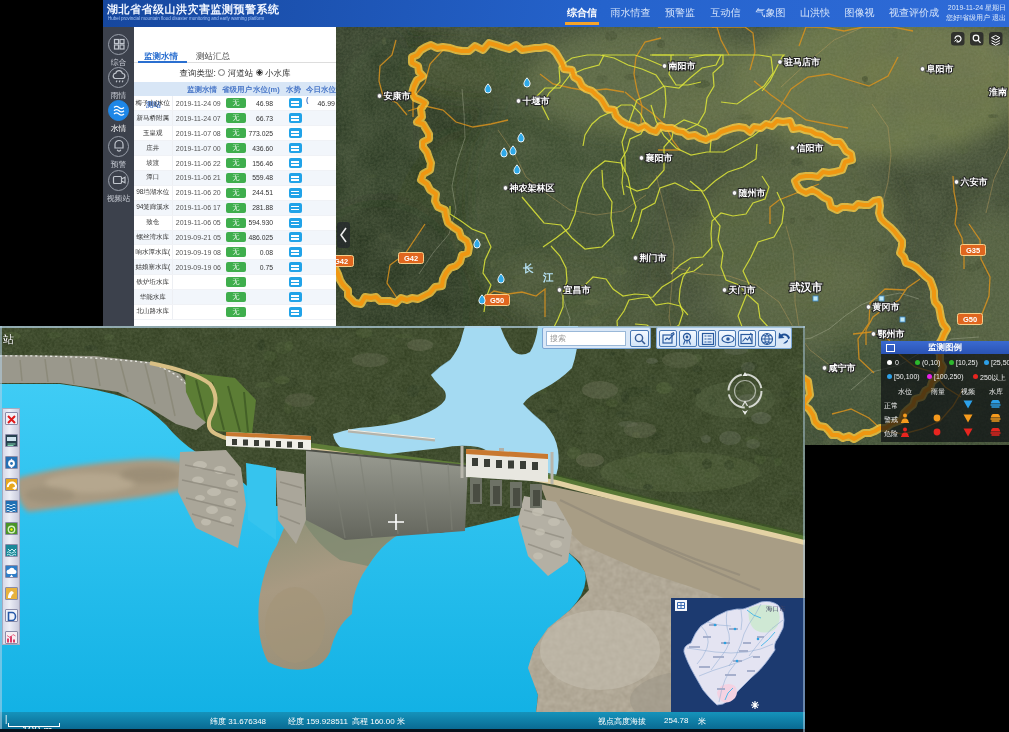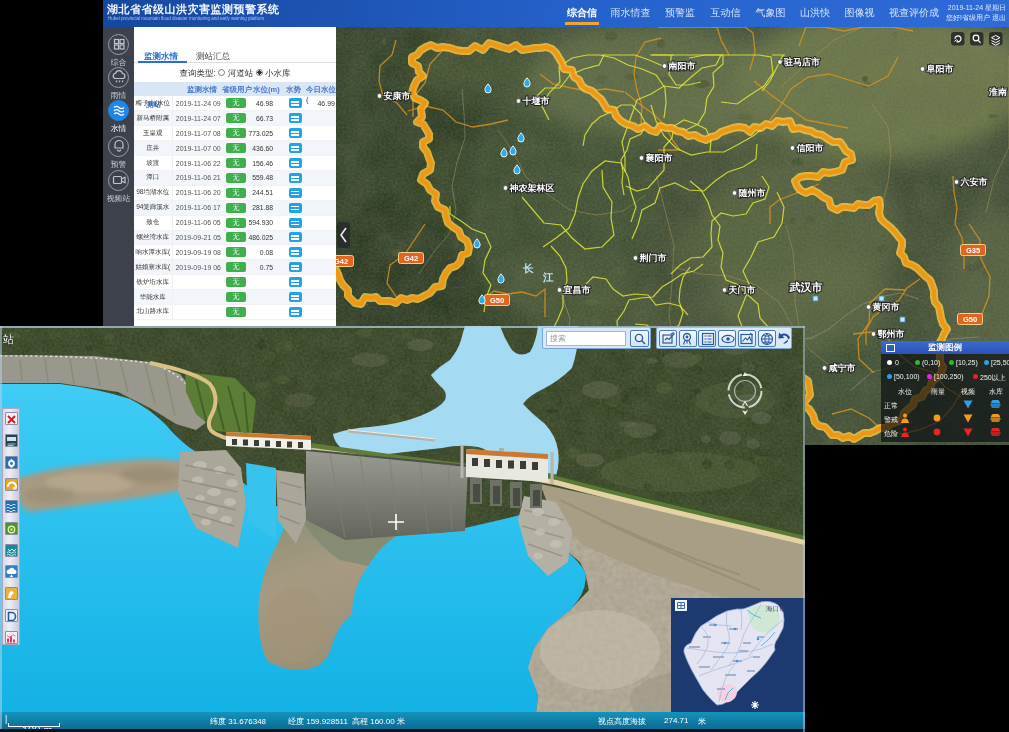--- a/index.html
+++ b/index.html
@@ -1096,19 +1096,19 @@
       </g>
 </svg>
     <div id="sbar">
 <span style="left:5px;top:2px;font-size:9px">|</span>
 <div style="position:absolute;left:8px;top:11px;width:52px;height:4px;border-left:1px solid #fff;border-right:1px solid #fff;border-bottom:1px solid #fff"></div>
 <span style="left:22px;top:12px;font-size:11px">100 m</span>
 <span style="left:210px">纬度 31.676348</span>
 <span style="left:288px">经度 159.928511</span>
 <span style="left:352px">高程 160.00 米</span>
 <span style="left:598px">视点高度海拔</span>
-<span style="left:664px">274.71</span>
+<span style="left:664px">254.78</span>
       <span style="left:698px">米</span>
 </div>
 <div style="position:absolute;left:0;top:403px;width:805px;height:3px;background:#07121c"></div>
 <div style="position:absolute;left:0;top:0;width:805px;height:1.5px;background:rgba(180,210,230,.7)"></div>
 <div style="position:absolute;left:0;top:0;width:2px;height:403px;background:rgba(180,210,230,.55)"></div>
 <div style="position:absolute;left:803px;top:0;width:2px;height:406px;background:rgba(180,210,230,.5)"></div>
 </div>
 </body></html>

